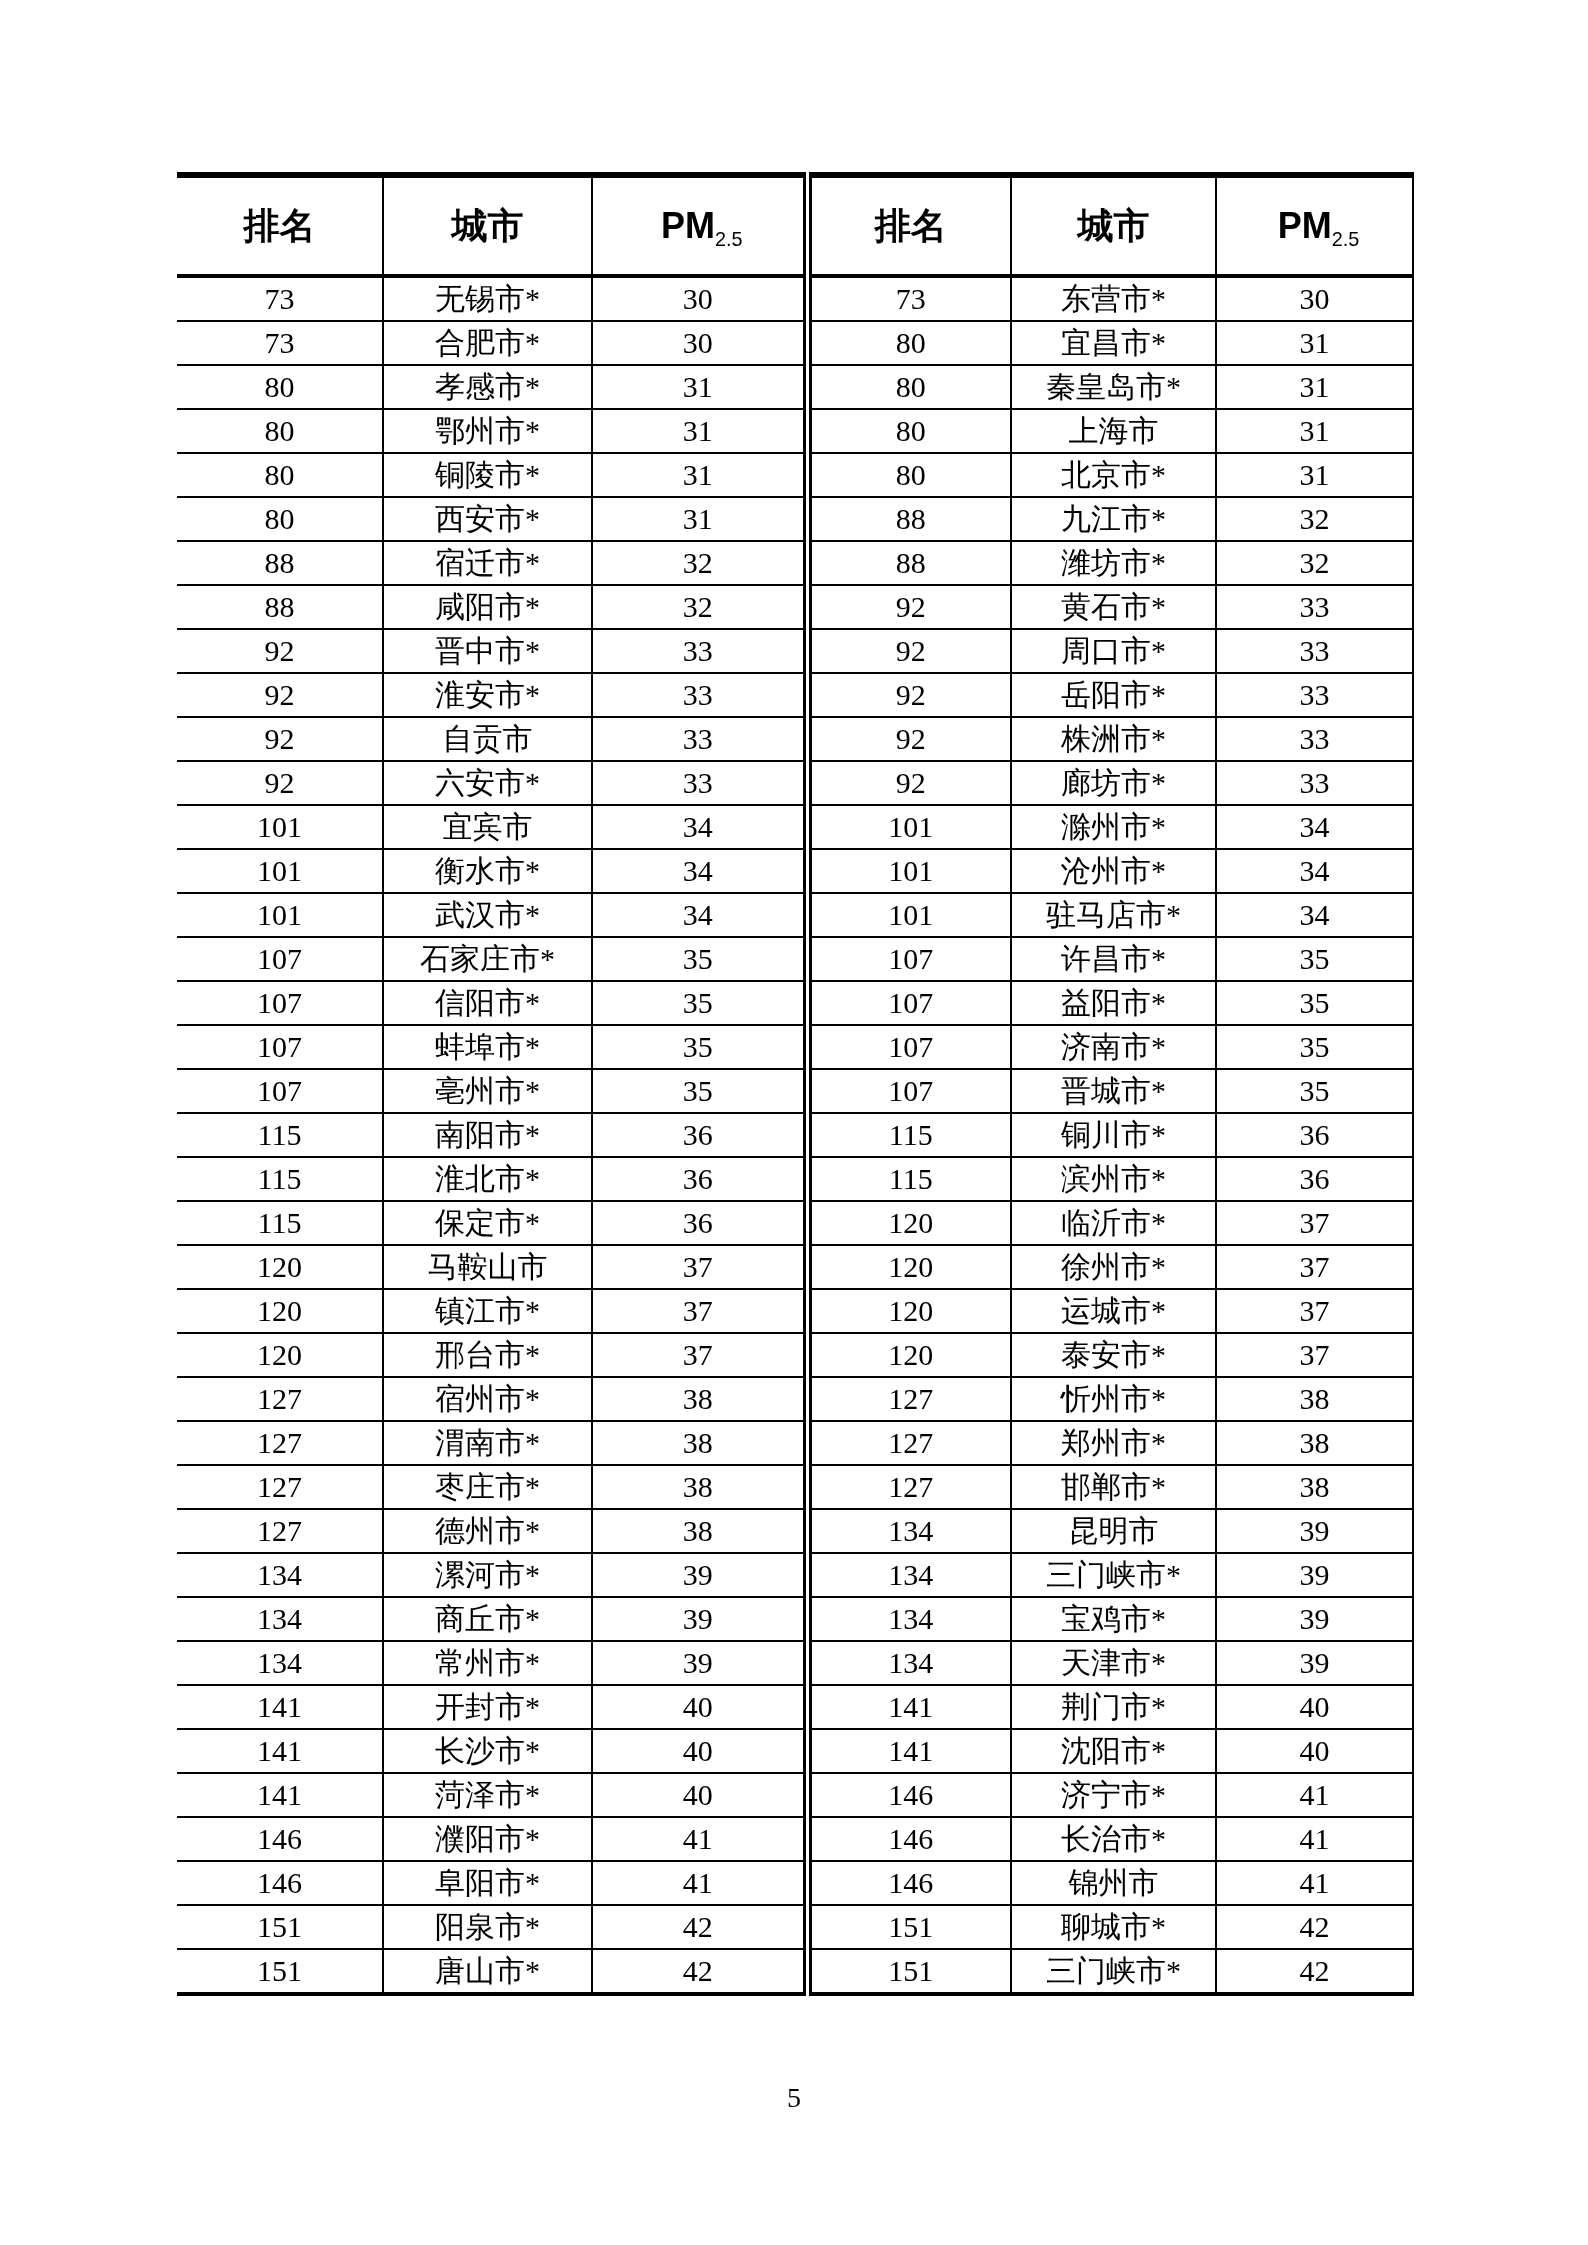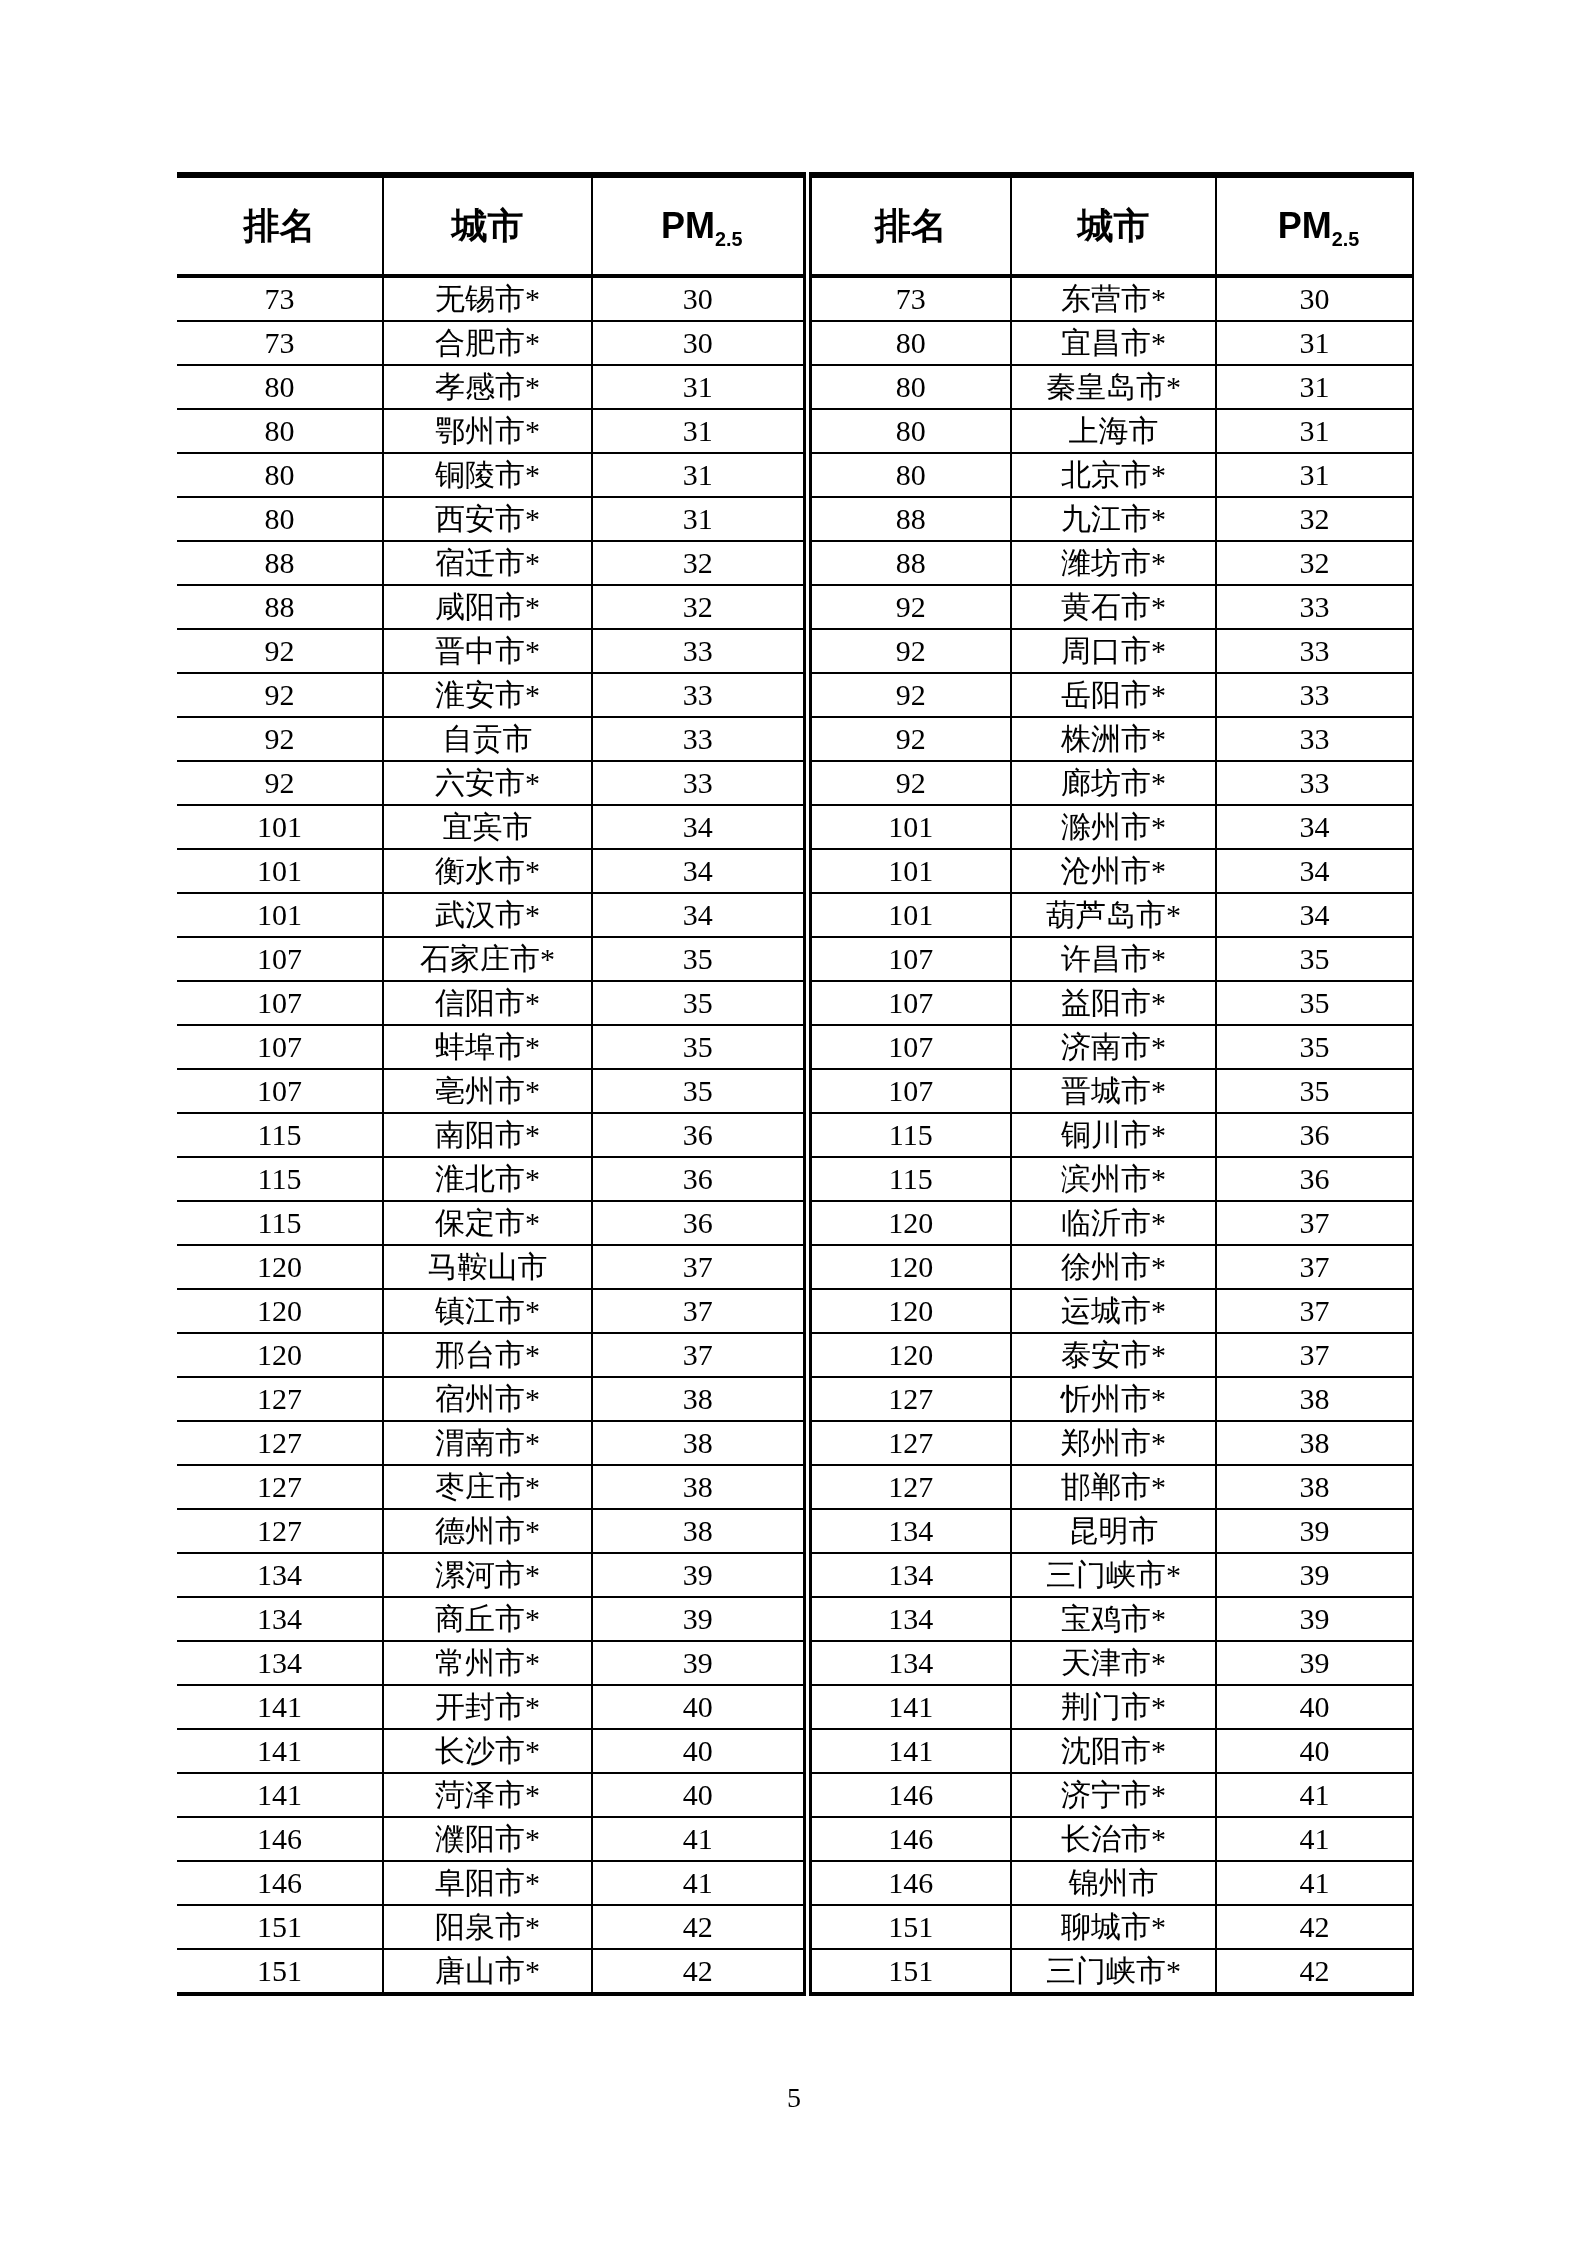--- a/index.html
+++ b/index.html
@@ -41,21 +41,21 @@
   .rank-table thead th {
     height: 96px;
     font-family: "Liberation Sans", sans-serif;
     font-weight: 700;
     font-size: 36px;
     border-bottom: 4px solid #000;
   }
   .rank-table thead th .pm-label { letter-spacing: 0; margin-left: 8px; }
   .rank-table thead th sub {
     font-size: 0.55em;
-    font-weight: 700;
+    font-weight: 400;
     line-height: 0;
   }
   .rank-table tbody td {
     height: 42px;
     font-size: 30px;
     font-family: "Liberation Serif", serif;
   }
   
   .rank-table .dbl { border-left: 9px double #000; }
   .page-number {
@@ -204,21 +204,21 @@
           <td>34</td>
           <td class="dbl">101</td>
           <td>沧州市*</td>
           <td>34</td>
         </tr>
         <tr>
           <td>101</td>
           <td>武汉市*</td>
           <td>34</td>
           <td class="dbl">101</td>
-          <td>葫芦岛市*</td>
+          <td>驻马店市*</td>
           <td>34</td>
         </tr>
         <tr>
           <td>107</td>
           <td>石家庄市*</td>
           <td>35</td>
           <td class="dbl">107</td>
           <td>许昌市*</td>
           <td>35</td>
         </tr>

